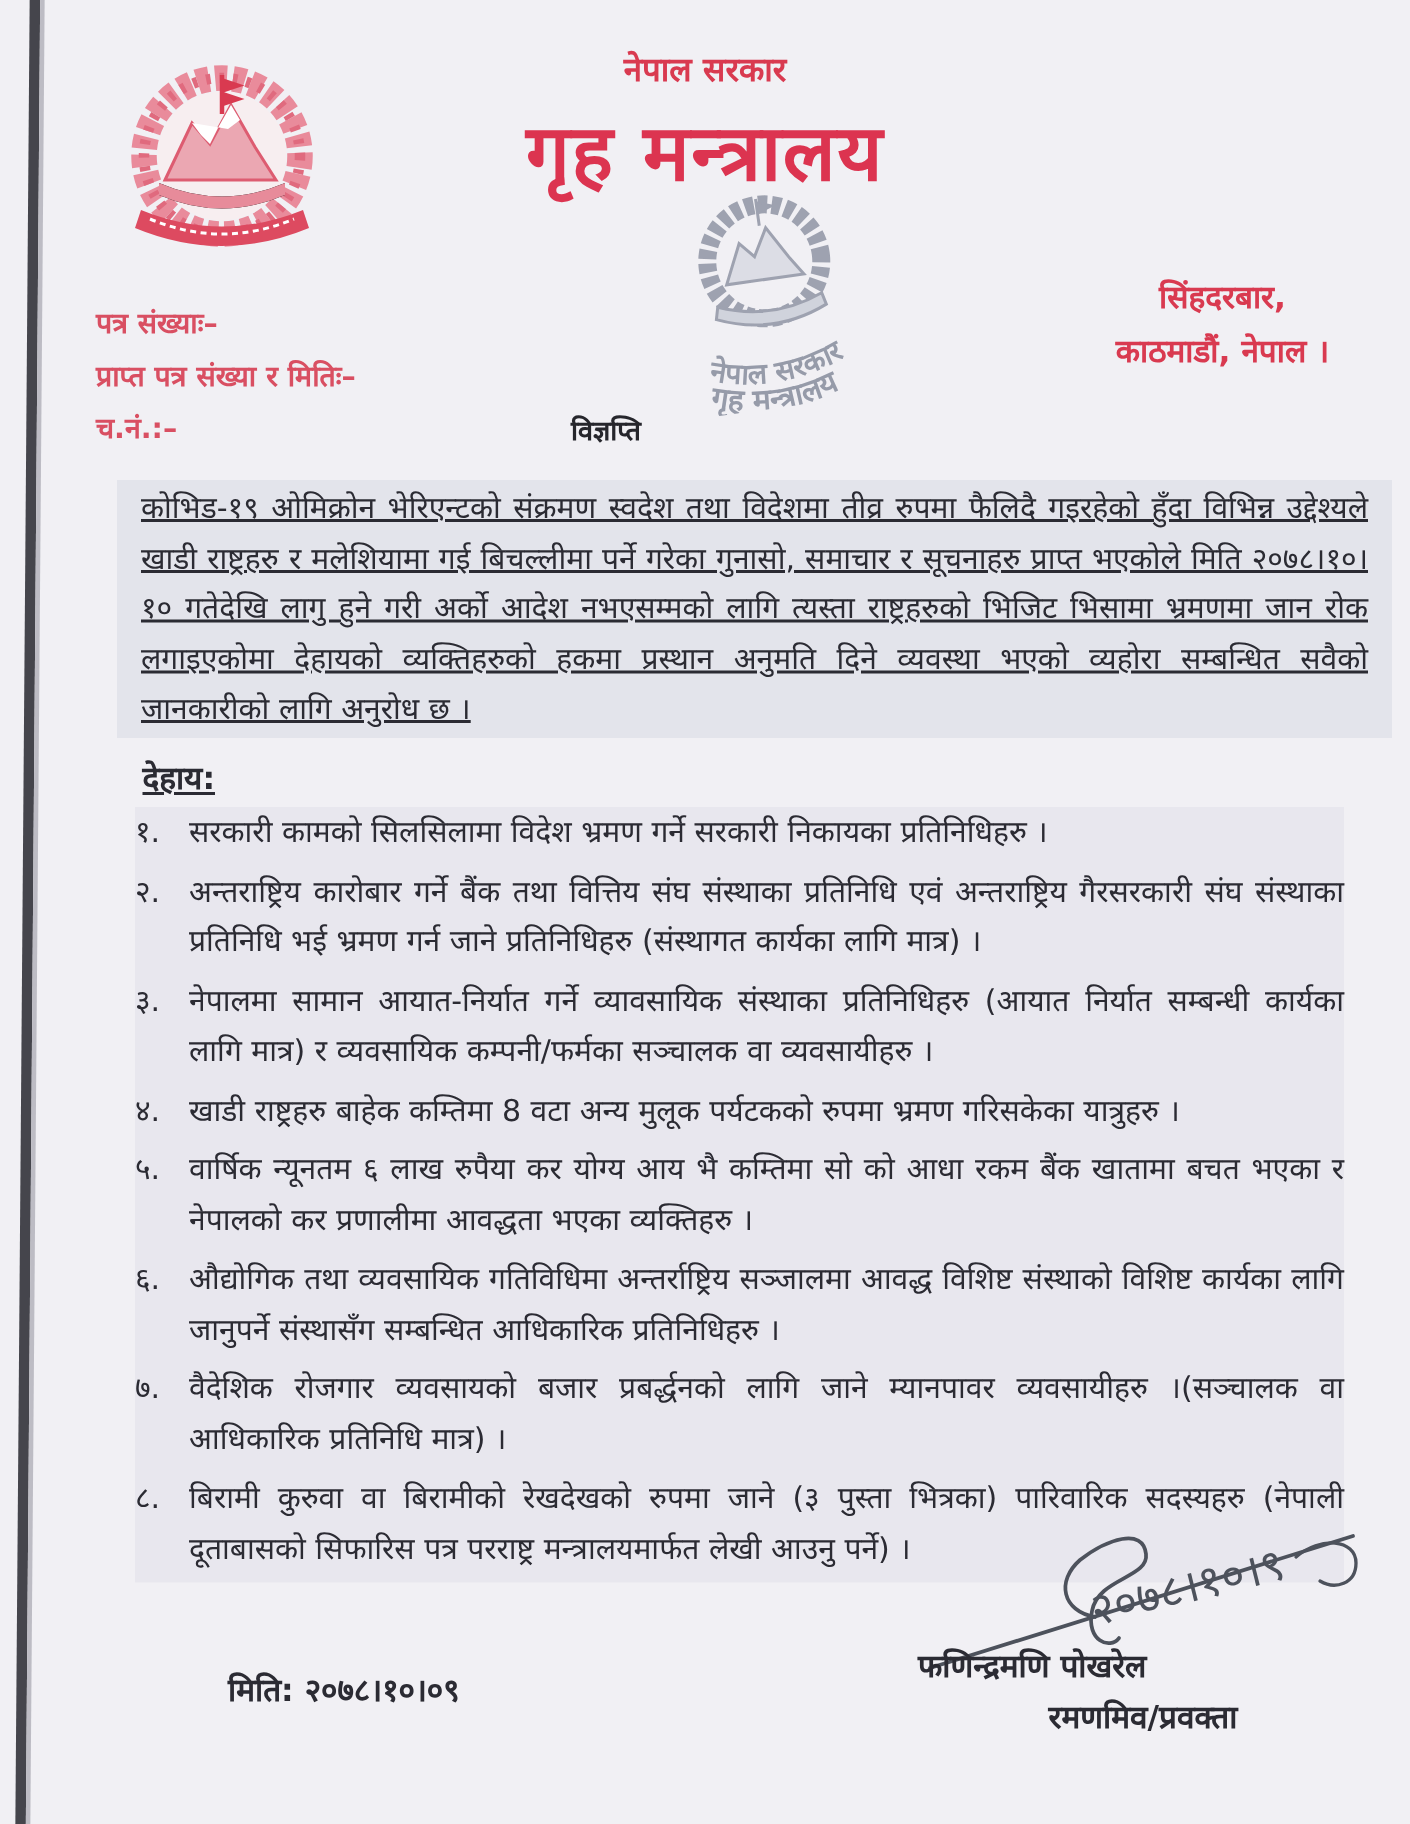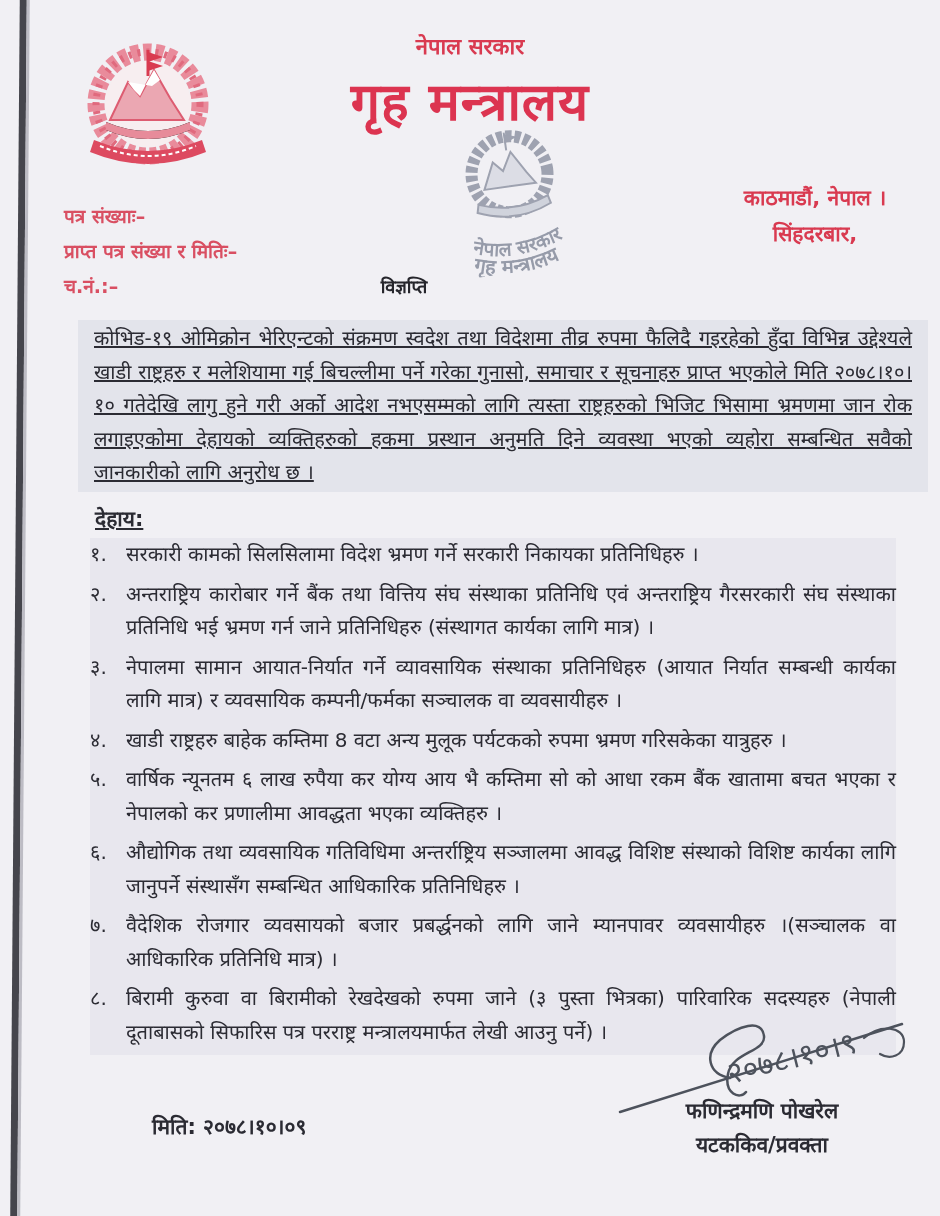--- a/index.html
+++ b/index.html
@@ -30,21 +30,21 @@
     background:rgba(208,210,223,0.40);padding:2px 16px;text-decoration:underline;}
   .list-heading{position:absolute;left:95px;top:504px;font-size:21px;font-weight:bold;
     text-decoration:underline;}
   .notice-list{position:absolute;left:90px;top:538px;width:806px;
     font-size:20px;line-height:33.5px;text-align:justify;
     background:rgba(208,210,223,0.28);}
   .notice-list .item{display:flex;margin-bottom:6px;}
   .notice-list .num{width:36px;flex:0 0 36px;}
   .notice-list .txt{flex:1;}
   .signature-block{position:absolute;left:612px;top:1008px;width:310px;}
-  .sig-name{position:absolute;left:612px;top:1096px;width:300px;text-align:center;
+  .sig-name{position:absolute;left:612px;top:1096px;width:300px;
     font-size:21px;font-weight:bold;color:#2b2b33;}
   .sig-designation{position:absolute;left:612px;top:1130px;width:300px;text-align:center;
     font-size:21px;font-weight:bold;color:#2b2b33;}
   .footer-date{position:absolute;left:104px;top:1112px;font-size:21px;font-weight:bold;margin-left:48px;}
   svg text{font-family:"DejaVu Sans",sans-serif;}
 </style>
 </head>
 <body>
 
 <div class="scan-edge"></div>
@@ -92,22 +92,22 @@
   </svg>
 </div>
 
 <div class="meta-left">
   <div>पत्र संख्याः–</div>
   <div>प्राप्त पत्र संख्या र मितिः–</div>
   <div>च.नं.:–</div>
 </div>
 
 <div class="meta-right">
+  <div>सिंहदरबार,</div>
   <div>काठमाडौं, नेपाल ।</div>
-  <div>सिंहदरबार,</div>
 </div>
 
 <div class="notice-title">विज्ञप्ति</div>
 
 <div class="body-para">कोभिड-१९ ओमिक्रोन भेरिएन्टको संक्रमण स्वदेश तथा विदेशमा तीव्र रुपमा फैलिदै गइरहेको हुँदा विभिन्न उद्देश्यले खाडी राष्ट्रहरु र मलेशियामा गई बिचल्लीमा पर्ने गरेका गुनासो, समाचार र सूचनाहरु प्राप्त भएकोले मिति २०७८।१०।१० गतेदेखि लागु हुने गरी अर्को आदेश नभएसम्मको लागि त्यस्ता राष्ट्रहरुको भिजिट भिसामा भ्रमणमा जान रोक लगाइएकोमा देहायको व्यक्तिहरुको हकमा प्रस्थान अनुमति दिने व्यवस्था भएको व्यहोरा सम्बन्धित सवैको जानकारीको लागि अनुरोध छ ।</div>
 
 <div class="list-heading">देहाय:</div>
 
 <div class="notice-list">
   <div class="item">
@@ -146,15 +146,15 @@
 
 <div class="signature-block">
   <svg width="310" height="110" viewBox="0 0 310 110">
     <path d="M8,104 L290,16" stroke="#4d525c" stroke-width="2.5" fill="none" stroke-linecap="round"></path>
     <path d="M118,70 C96,66 92,46 108,32 C126,18 150,10 152,28 C154,44 120,44 116,66 C112,86 128,92 134,84" stroke="#4d525c" stroke-width="2.5" fill="none" stroke-linecap="round"></path>
     <path d="M252,30 C268,16 292,18 292,34 C292,48 278,52 268,46" stroke="#4d525c" stroke-width="2.2" fill="none" stroke-linecap="round"></path>
     <text x="118" y="76" font-size="30" fill="#4d525c" transform="rotate(-14 118 76)">२०७८।१०।९</text>
   </svg>
 </div>
 <div class="sig-name">फणिन्द्रमणि पोखरेल</div>
-<div class="sig-designation">यटककिव/प्रवक्ता</div>
+<div class="sig-designation">रमणमिव/प्रवक्ता</div>
 
 <div class="footer-date">मिति: २०७८।१०।०९</div>
 
 </body></html>

